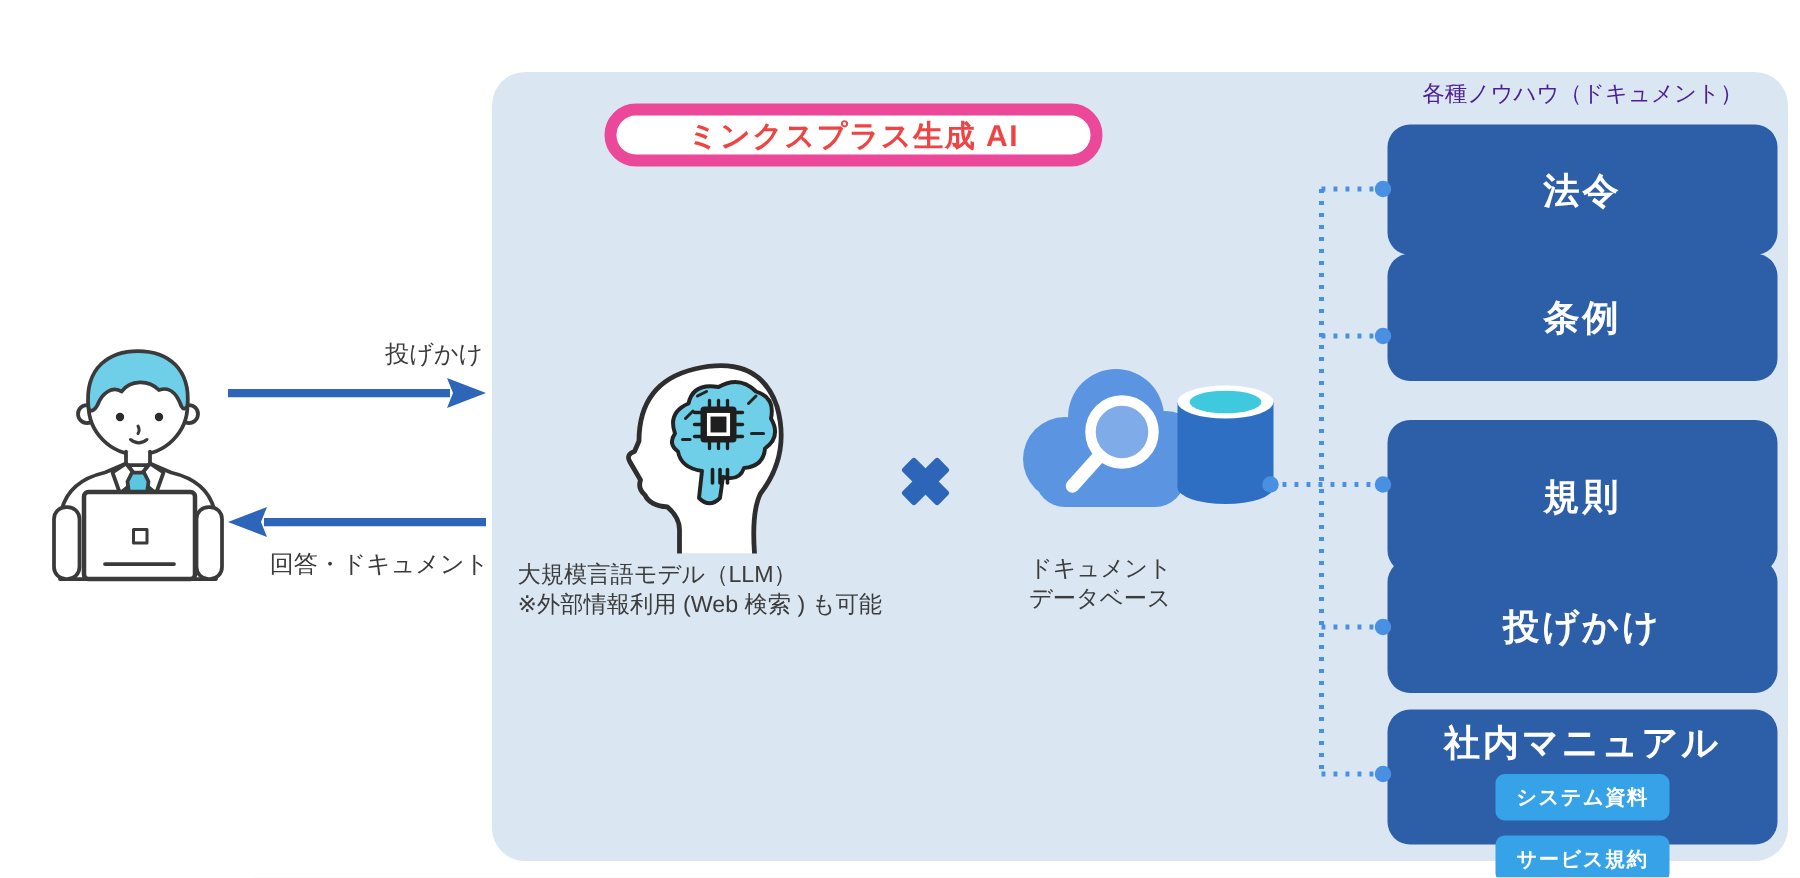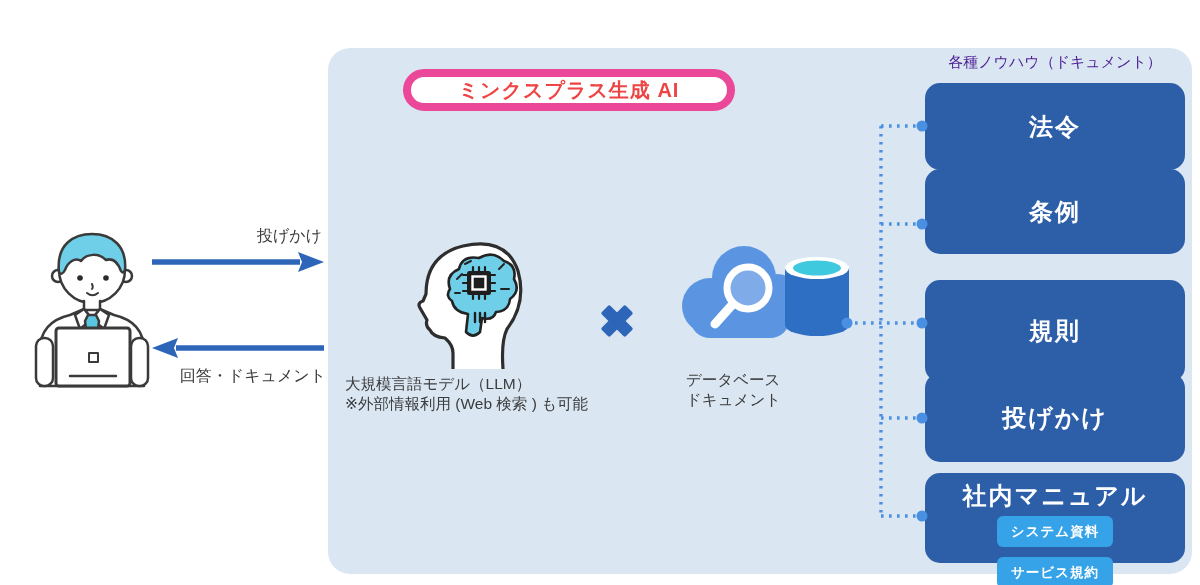--- a/index.html
+++ b/index.html
@@ -158,22 +158,22 @@
         <line x1="60" y1="67" x2="43" y2="86" stroke="#fff" stroke-width="9" stroke-linecap="round"></line>
       </g>
       <g>
         <rect x="113" y="30" width="64" height="57" fill="#2E6FC4"></rect>
         <ellipse cx="145" cy="87" rx="32" ry="11" fill="#2E6FC4"></ellipse>
         <ellipse cx="145" cy="30" rx="32" ry="11" fill="#fff"></ellipse>
         <ellipse cx="145" cy="30" rx="24" ry="7.5" fill="#3EC9DE"></ellipse>
       </g>
     </svg>
     <div class="abs caption db">
+      <div>ドキュメント</div>
       <div>データベース</div>
-      <div>ドキュメント</div>
     </div>
 
     <div class="abs knowledge-heading">各種ノウハウ（ドキュメント）</div>
 
     <div class="abs kbox b1">法令</div>
     <div class="abs kbox b2">条例</div>
     <div class="abs kbox b3">規則</div>
     <div class="abs kbox b4">投げかけ</div>
     <div class="abs kbox b5">
       <div class="kbox-label">社内マニュアル</div>

